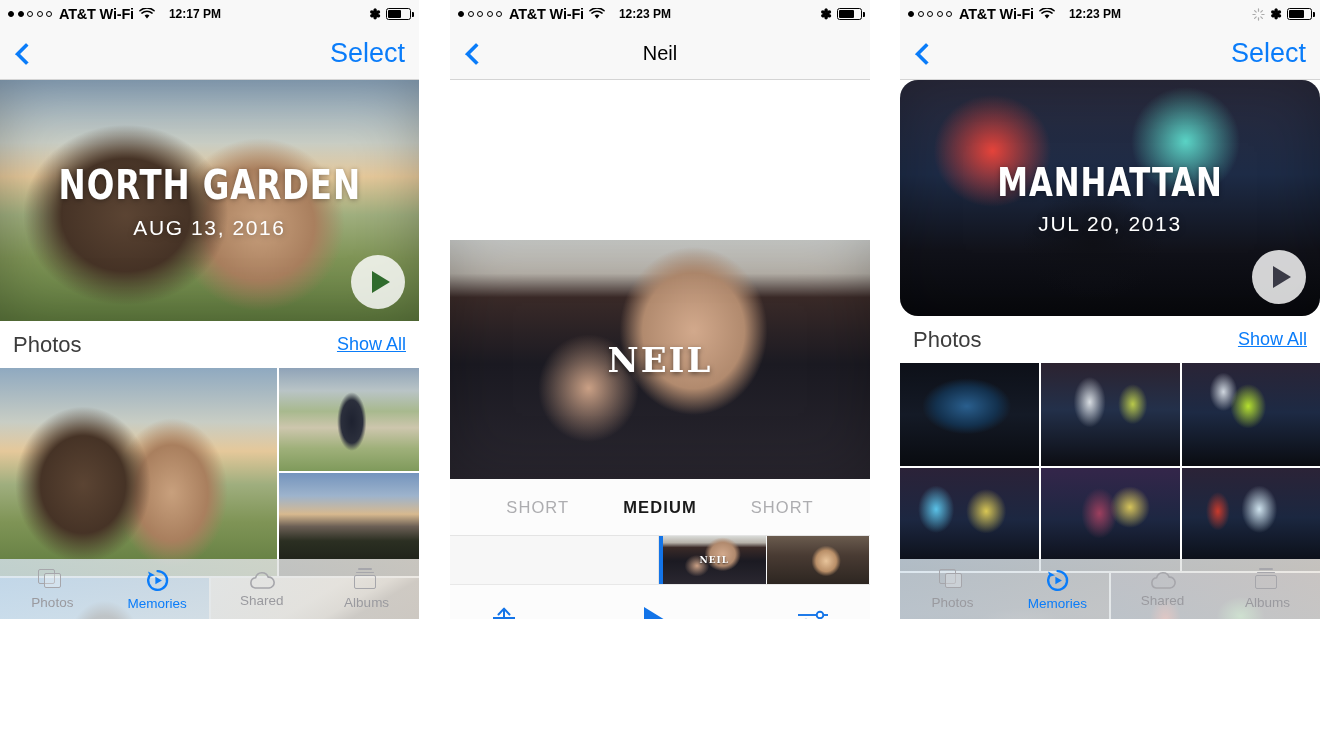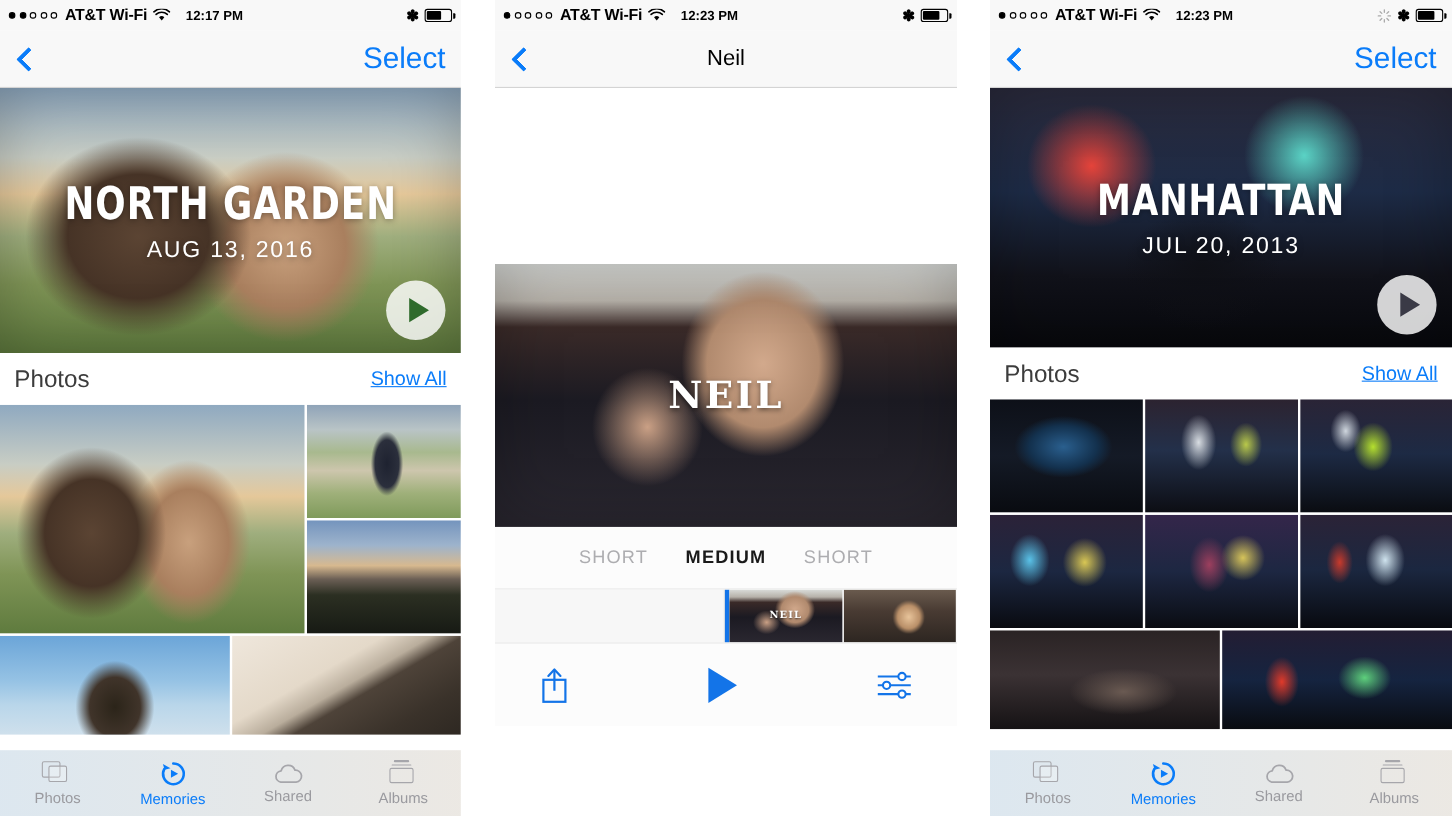--- a/index.html
+++ b/index.html
@@ -4,21 +4,21 @@
 <style>
   * { box-sizing: border-box; margin: 0; padding: 0; }
   html, body {
     width: 1320px; height: 742px;
     background: #ffffff;
     font-family: "Liberation Sans", sans-serif;
     overflow: hidden;
   }
   .stage { position: relative; width: 1320px; height: 742px; background: #fff; display: flex; }
 
-  .phone { position: relative; height: 742px; background: #ffffff; overflow: hidden; flex: 0 0 auto; }
+  .phone { position: relative; height: 619px; background: #ffffff; overflow: hidden; flex: 0 0 auto; }
   .phone.p1 { width: 419px; }
   .gap { width: 31px; height: 742px; background: #ffffff; flex: 0 0 auto; }
   .phone.p2 { width: 420px; }
   .gap2 { width: 30px; height: 742px; background: #ffffff; flex: 0 0 auto; }
   .phone.p3 { width: 420px; }
 
   
   .statusbar {
     height: 28px; background: #f8f8f8;
     display: flex; align-items: center;
@@ -45,21 +45,21 @@
     display: flex; align-items: center; position: relative;
   }
   .back { width: 46px; display: flex; align-items: center; justify-content: center; padding-left: 6px; }
   .chev { width: 16px; height: 16px; border-left: 4px solid #0a7cf9; border-bottom: 4px solid #0a7cf9; transform: rotate(45deg); border-radius: 1px; }
   .nav-title { position:absolute; left:0; right:0; text-align:center; font-size: 20px; color:#000; }
   .nav-action { margin-left:auto; padding-right: 14px; font-size: 27px; color: #0a7cf9; }
 
   
   .hero { position: relative; width: 100%; overflow: hidden; }
   .hero.h1 { height: 241px; }
-  .hero.h3 { height: 236px; }
+  .hero.h3 { height: 236px; border-radius: 18px; }
   .hero-overlay { position: absolute; inset: 0; display: flex; flex-direction: column; align-items: center; justify-content: center; }
   .memory-title {
     font-family: "DejaVu Sans Condensed", "Liberation Sans Narrow", "Liberation Sans", sans-serif;
     font-weight: bold; color: #fff; letter-spacing: 1px;
     text-shadow: 0 1px 6px rgba(0,0,0,.35);
     transform: scaleX(0.88);
   }
   .memory-title.t1 { font-size: 41px; }
   .memory-title.t3 { font-size: 39px; }
   .memory-date { font-size: 21px; color: #fff; letter-spacing: 1.6px; margin-top: 7px; text-shadow: 0 1px 6px rgba(0,0,0,.35); }
@@ -108,21 +108,21 @@
   .ic-alb b.l2 { left: 3px; top: 3.5px; width: 18px; height: 1.6px; background: #a6a6ab; border-radius: 1px; }
   .ic-alb b.box { left: 1px; top: 7px; width: 22px; height: 14px; border: 1.6px solid #a6a6ab; border-radius: 2px; }
   .p2spacer { height: 160px; background: #fff; }
   .p2hero { height: 239px; width: 100%; position: relative; overflow: hidden; }
   .p2hero .memory-title {
     font-family: "DejaVu Serif", "Liberation Serif", serif;
     font-weight: bold; font-size: 34px; letter-spacing: 2px; transform: none;
     text-shadow: 0 2px 5px rgba(0,0,0,.5);
   }
   .optrow { height: 57px; display: flex; align-items: center; justify-content: space-around; border-bottom: 1px solid #e0e0e0; background: #fcfcfc; padding: 0 10px; }
-  .optrow.second { justify-content: center; gap: 34px; border-bottom: 1px solid #e4e4e4; }
+  .optrow.second { justify-content: center; gap: 54px; border-bottom: 1px solid #e4e4e4; }
   .opt { font-size: 16.5px; letter-spacing: 1.1px; color: #adadb0; }
   .opt.sel { color: #1a1a1a; font-weight: bold; }
   .opt-dot { width: 15px; height: 15px; border-radius: 50%; background: #000; }
   .filmstrip { height: 49px; background: #f7f7f7; display: flex; position: relative; overflow: hidden; border-bottom: 1px solid #e8e8e8; }
   .fs-blank { flex: 0 0 209px; background: #f7f7f7; border-right: 1px solid #e4e4e4; }
   .fs-head { flex: 0 0 4px; background: #1374e8; }
   .fs-frames { flex: 1; display: flex; }
   .fs-frame { flex: 1; position: relative; overflow: hidden; border-right: 1px solid rgba(255,255,255,.35); }
   .fs-frame .lbl { position: absolute; left: 50%; top: 50%; transform: translate(-50%,-50%); color: #fff; font-family: "DejaVu Serif", "Liberation Serif", serif; font-weight: bold; font-size: 9px; letter-spacing: 1px; text-shadow: 0 1px 2px rgba(0,0,0,.7); }
   .p2toolbar { height: 75px; display: flex; align-items: center; justify-content: space-between; padding: 0 40px; background: #fcfcfc; }

